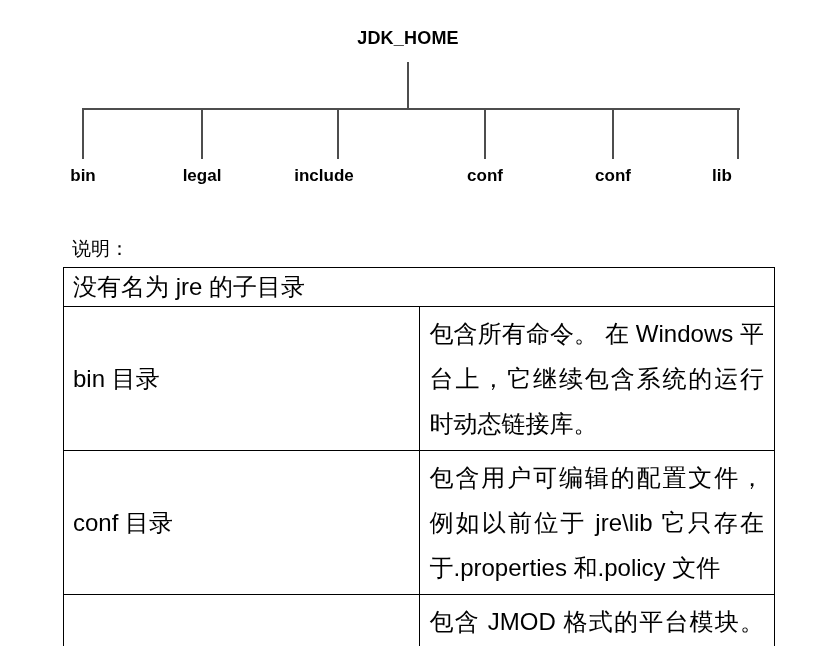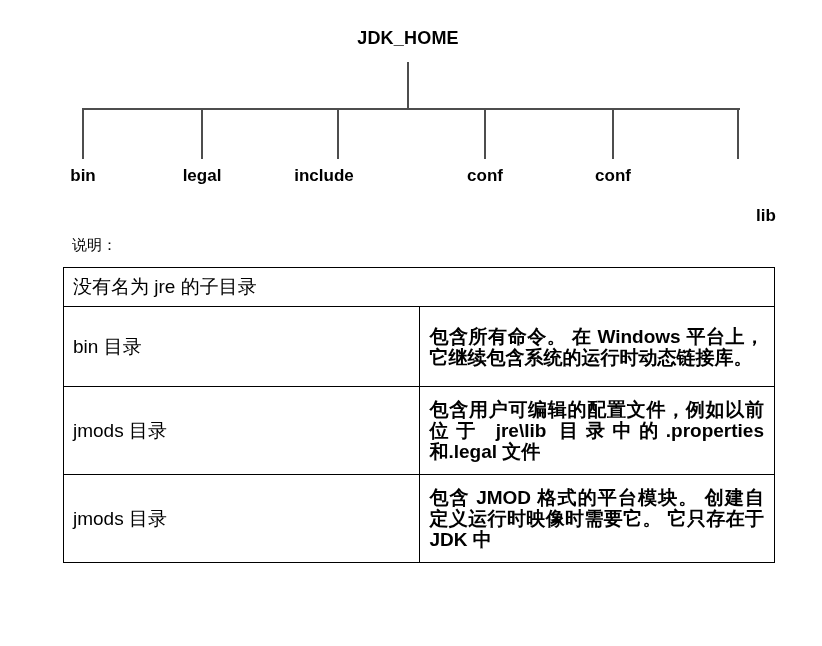--- a/index.html
+++ b/index.html
@@ -62,52 +62,51 @@
     transform: translateX(-50%);
     font-size: 17px;
     font-weight: bold;
     white-space: nowrap;
   }
 
   
   .caption {
     position: absolute;
     left: 72px; top: 236px;
-    font-size: 15px;
+    font-size: 19px;
   }
 
   
   table.dir-table {
     position: absolute;
     left: 63px; top: 267px;
     width: 712px;
     border-collapse: collapse;
     table-layout: fixed;
   }
   .dir-table td {
     border: 1.5px solid var(--border-color);
-    font-size: 19px;
+    font-size: 24px;
     vertical-align: middle;
     padding: 2px 10px;
     overflow: hidden;
   }
   .dir-table .note-cell {
     height: 39px;
     padding-left: 9px;
   }
   .dir-table .dir-cell {
     width: 149px;
     padding-left: 9px;
     white-space: nowrap;
   }
   .dir-table .desc-cell {
-    line-height: 21px;
+    line-height: 45px;
     text-align: justify;
-    padding: 12px 10px;
-    font-weight: bold;
+    padding: 4px 10px;
   }
   tr.row-bin     td { height: 80px; }
   tr.row-conf    td { height: 75px; }
   tr.row-include td { height: 77px; }
   tr.row-jmods   td { height: 76px; }
 </style>
 </head>
 <body>
 
 <div class="page">
@@ -121,38 +120,38 @@
         <div class="tree-leaf-label" style="left: 83px;">bin</div>
         <div class="tree-drop" style="left: 201px;"></div>
         <div class="tree-leaf-label" style="left: 202px;">legal</div>
         <div class="tree-drop" style="left: 337px;"></div>
         <div class="tree-leaf-label" style="left: 324px;">include</div>
         <div class="tree-drop" style="left: 484px;"></div>
         <div class="tree-leaf-label" style="left: 485px;">conf</div>
         <div class="tree-drop" style="left: 612px;"></div>
         <div class="tree-leaf-label" style="left: 613px;">conf</div>
         <div class="tree-drop" style="left: 737px;"></div>
-        <div class="tree-leaf-label" style="left: 766px; margin-top: 40px;">lib</div>
+        <div class="tree-leaf-label" style="left: 722px;">lib</div>
       </div>
   </div>
 
   <div class="caption">说明：</div>
 
   <table class="dir-table">
     <tbody>
         <tr>
       <td colspan="2" class="note-cell">没有名为 jre 的子目录</td>
     </tr>
     <tr class="row-bin">
       <td class="dir-cell">bin 目录</td>
       <td class="desc-cell">包含所有命令。 在 Windows 平台上，它继续包含系统的运行时动态链接库。</td>
     </tr>
     <tr class="row-conf">
-      <td class="dir-cell">jmods 目录</td>
-      <td class="desc-cell">包含用户可编辑的配置文件，例如以前位于 jre\lib 目录中的.properties 和.legal 文件</td>
+      <td class="dir-cell">conf 目录</td>
+      <td class="desc-cell">包含用户可编辑的配置文件，例如以前位于 jre\lib 它只存在于.properties 和.policy 文件</td>
     </tr>
     <tr class="row-jmods">
       <td class="dir-cell">jmods 目录</td>
       <td class="desc-cell">包含 JMOD 格式的平台模块。 创建自定义运行时映像时需要它。 它只存在于 JDK 中</td>
     </tr>
   </tbody>
     </table>
 
 </div>
 

